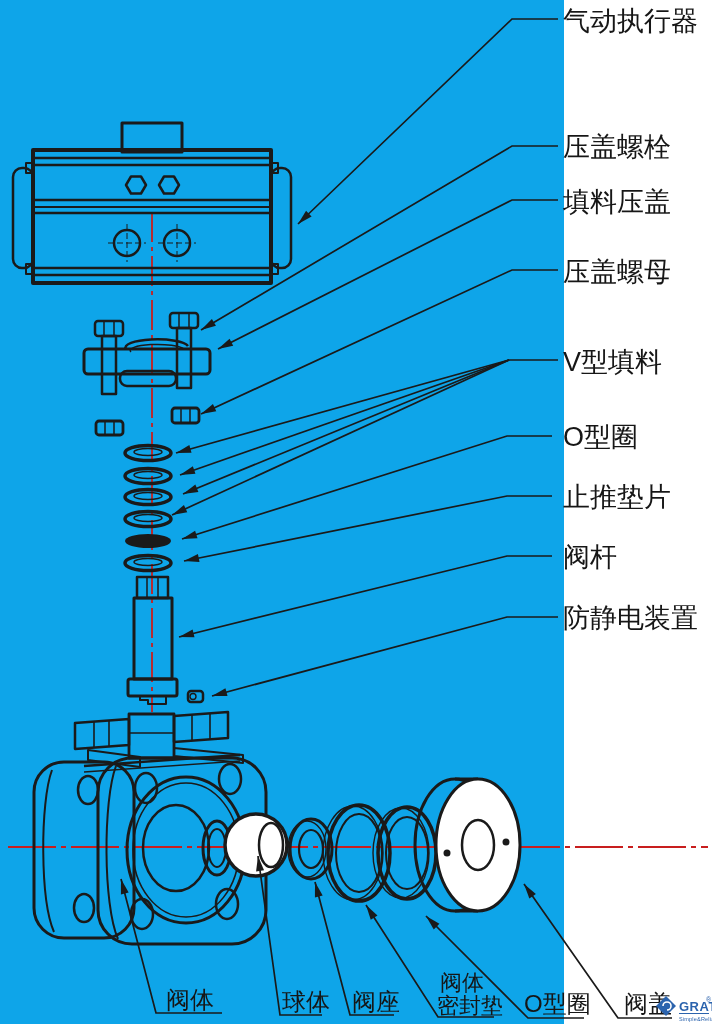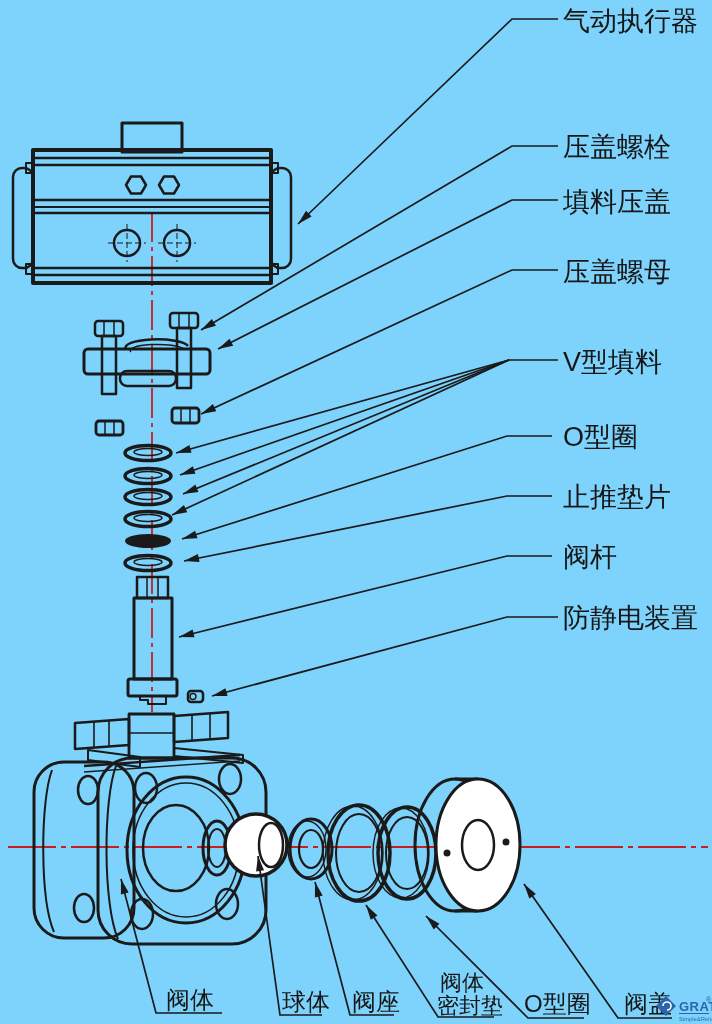--- a/index.html
+++ b/index.html
@@ -1,17 +1,17 @@
 <!DOCTYPE html>
 <html><head>
 <meta charset="utf-8">
 <style>
   html,body{margin:0;padding:0;background:#ffffff;}
   body{width:712px;height:1024px;overflow:hidden;font-family:"Liberation Sans","DejaVu Sans",sans-serif;}
-  .stage{position:relative;width:712px;height:1024px;background:#7dd3fc;}
+  .stage{position:relative;width:564px;height:1024px;background:#0ea5e9;}
   svg{display:block}
   svg text{font-family:"Liberation Sans","DejaVu Sans",sans-serif;}
   .cn-label{font-size:27px;fill:#161616;}
   .cn-label-sm{font-size:24px;fill:#161616;}
   .cn-label-xs{font-size:22px;fill:#161616;}
   .logo-brand{font-size:13px;font-weight:bold;fill:#2b63ad;letter-spacing:.5px;}
   .logo-reg{font-size:7px;fill:#2b63ad;}
   .logo-tag{font-size:5.5px;fill:#2b63ad;letter-spacing:.2px;}
 </style>
 </head>

